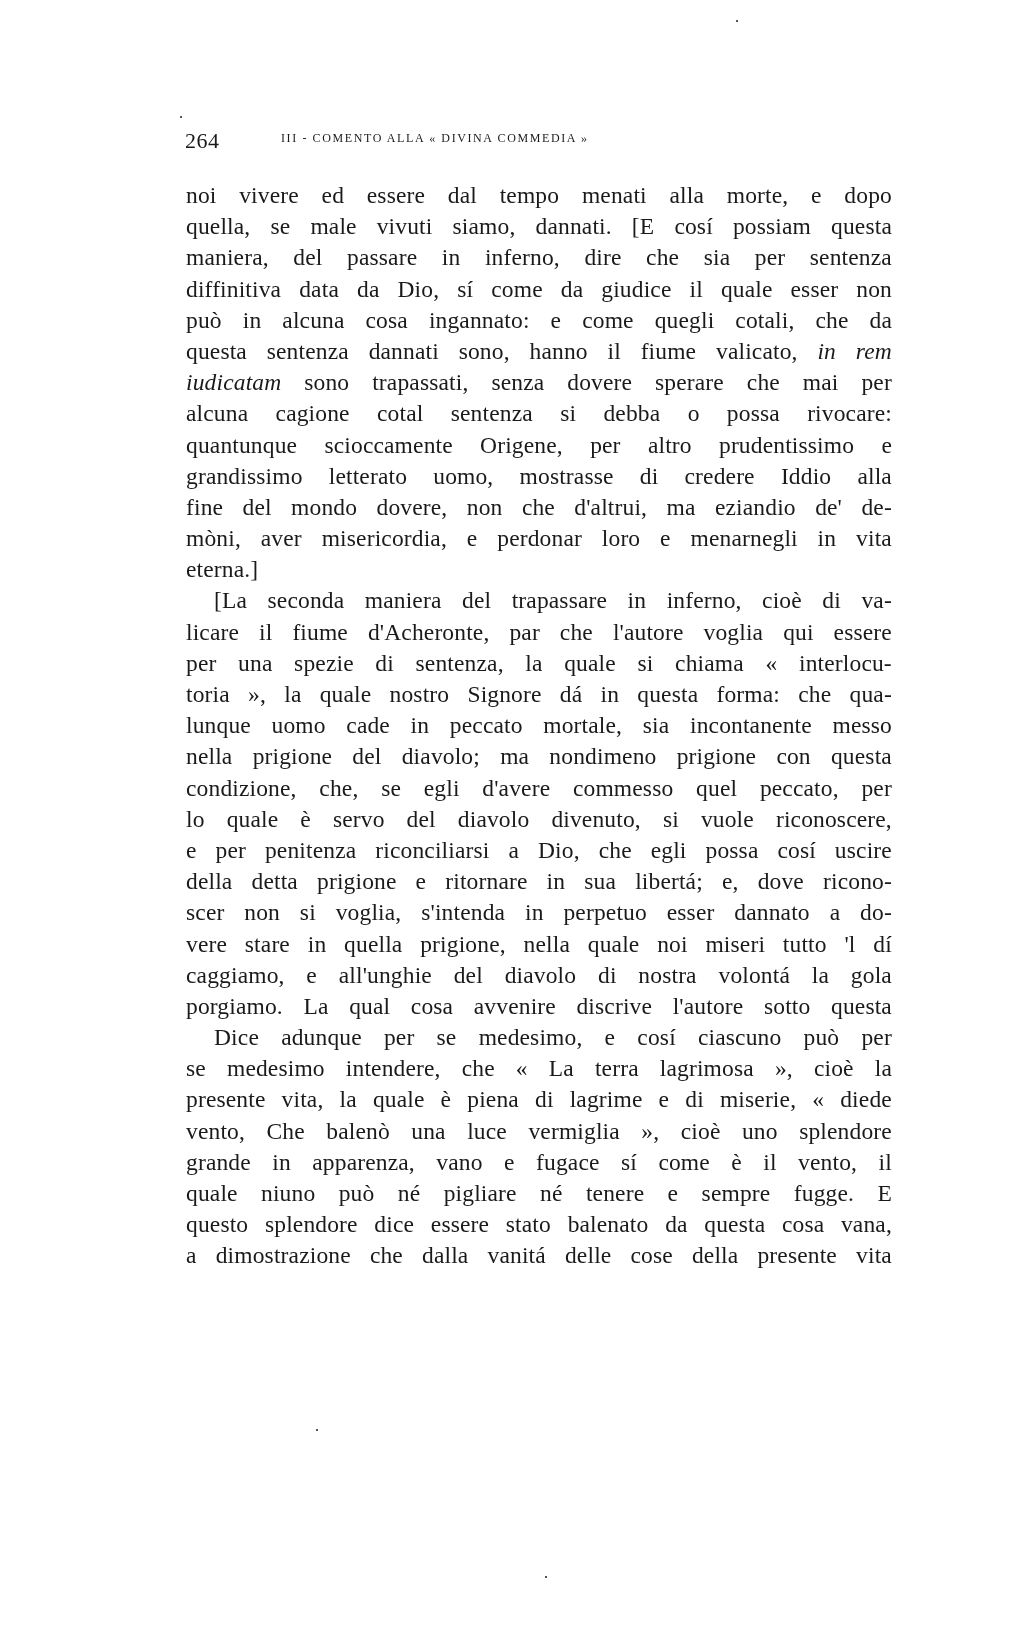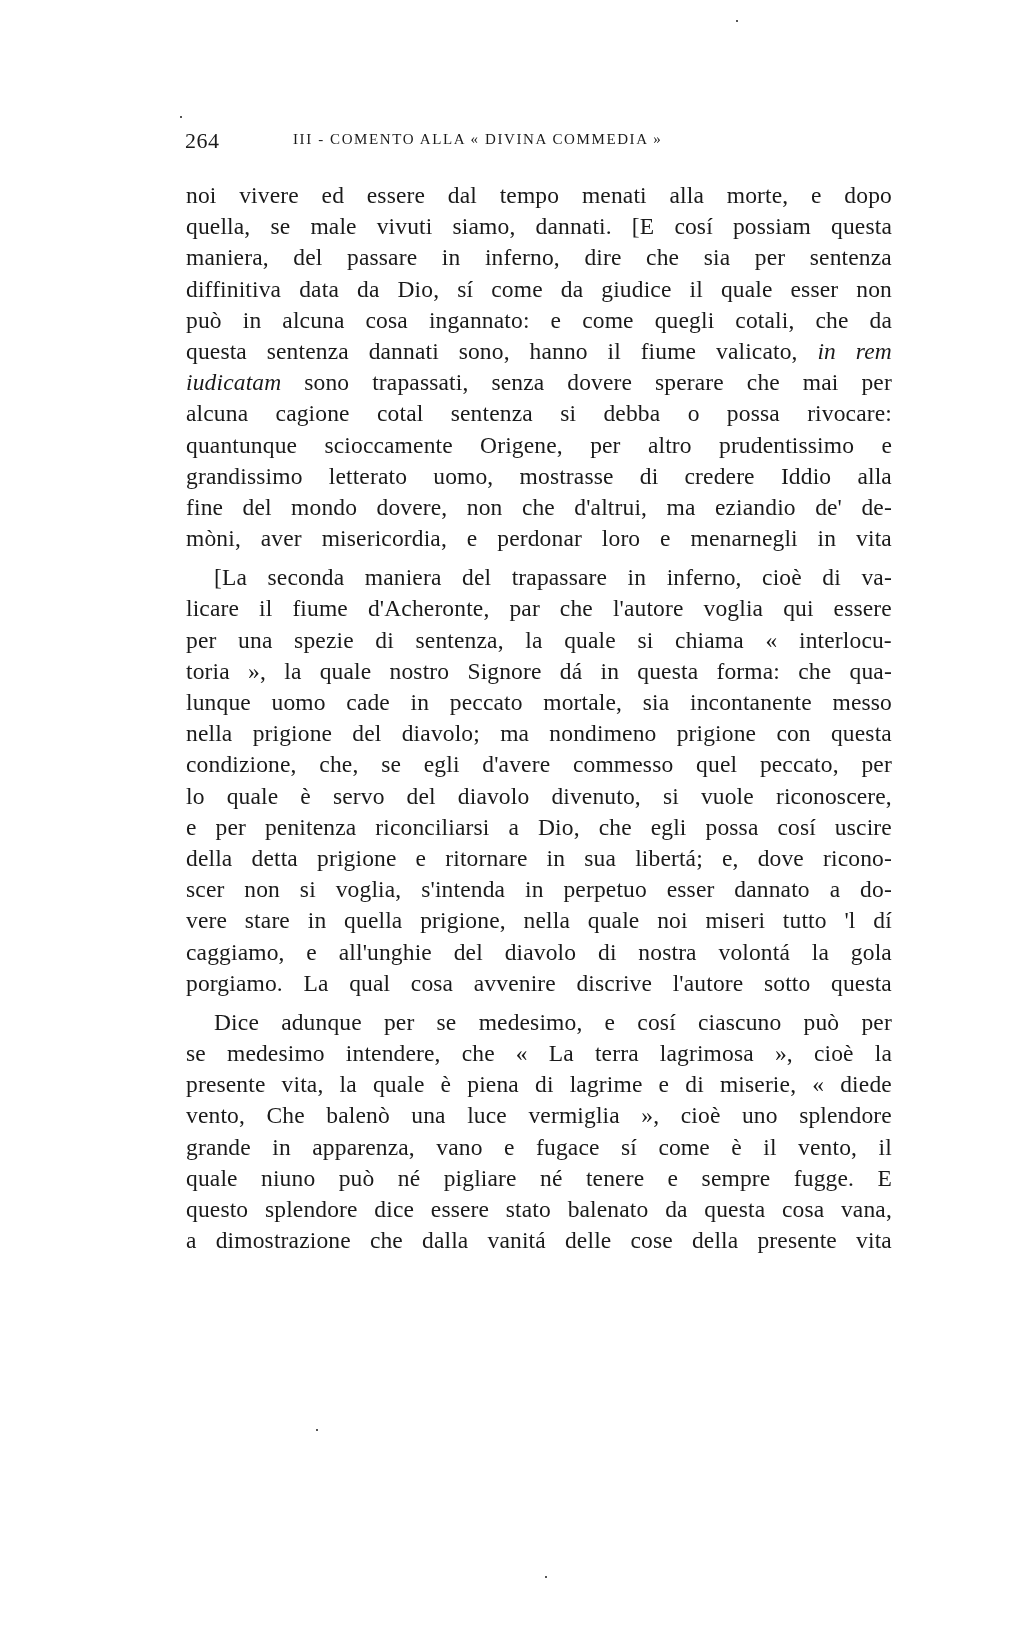--- a/index.html
+++ b/index.html
@@ -32,23 +32,23 @@
     }
     .page-number {
       position: absolute;
       left: 0;
       top: 0;
       font-size: 22px;
       letter-spacing: 0.5px;
     }
     .head-title {
       position: absolute;
-      left: 108px;
+      left: 96px;
       top: 3px;
-      font-size: 15px;
+      font-size: 12px;
       letter-spacing: 1.6px;
       white-space: nowrap;
     }
     .body-text {
       position: absolute;
       left: 186px;
       top: 180px;
       width: 706px;
     }
     .line {
@@ -59,21 +59,20 @@
       white-space: nowrap;
       text-align: justify;
       text-align-last: justify;
       letter-spacing: 0.15px;
     }
     .line.last {
       text-align-last: left;
     }
     .line.indent {
       padding-left: 28px;
-      margin-top: 8px;
     }
     .speck {
       position: absolute;
       width: 2px;
       height: 2px;
       background: #555;
     }
   </style>
 </head>
 <body>
@@ -220,20 +219,21 @@
         <span>aver</span>
         <span>misericordia,</span>
         <span>e</span>
         <span>perdonar</span>
         <span>loro</span>
         <span>e</span>
         <span>menarnegli</span>
         <span>in</span>
         <span>vita</span>
       </div>
+      <div class="line last"><span>eterna.]</span></div>
       <div class="line indent" style="display: flex; justify-content: space-between; padding-left: 28px;">
         <span>[La</span>
         <span>seconda</span>
         <span>maniera</span>
         <span>del</span>
         <span>trapassare</span>
         <span>in</span>
         <span>inferno,</span>
         <span>cioè</span>
         <span>di</span>

